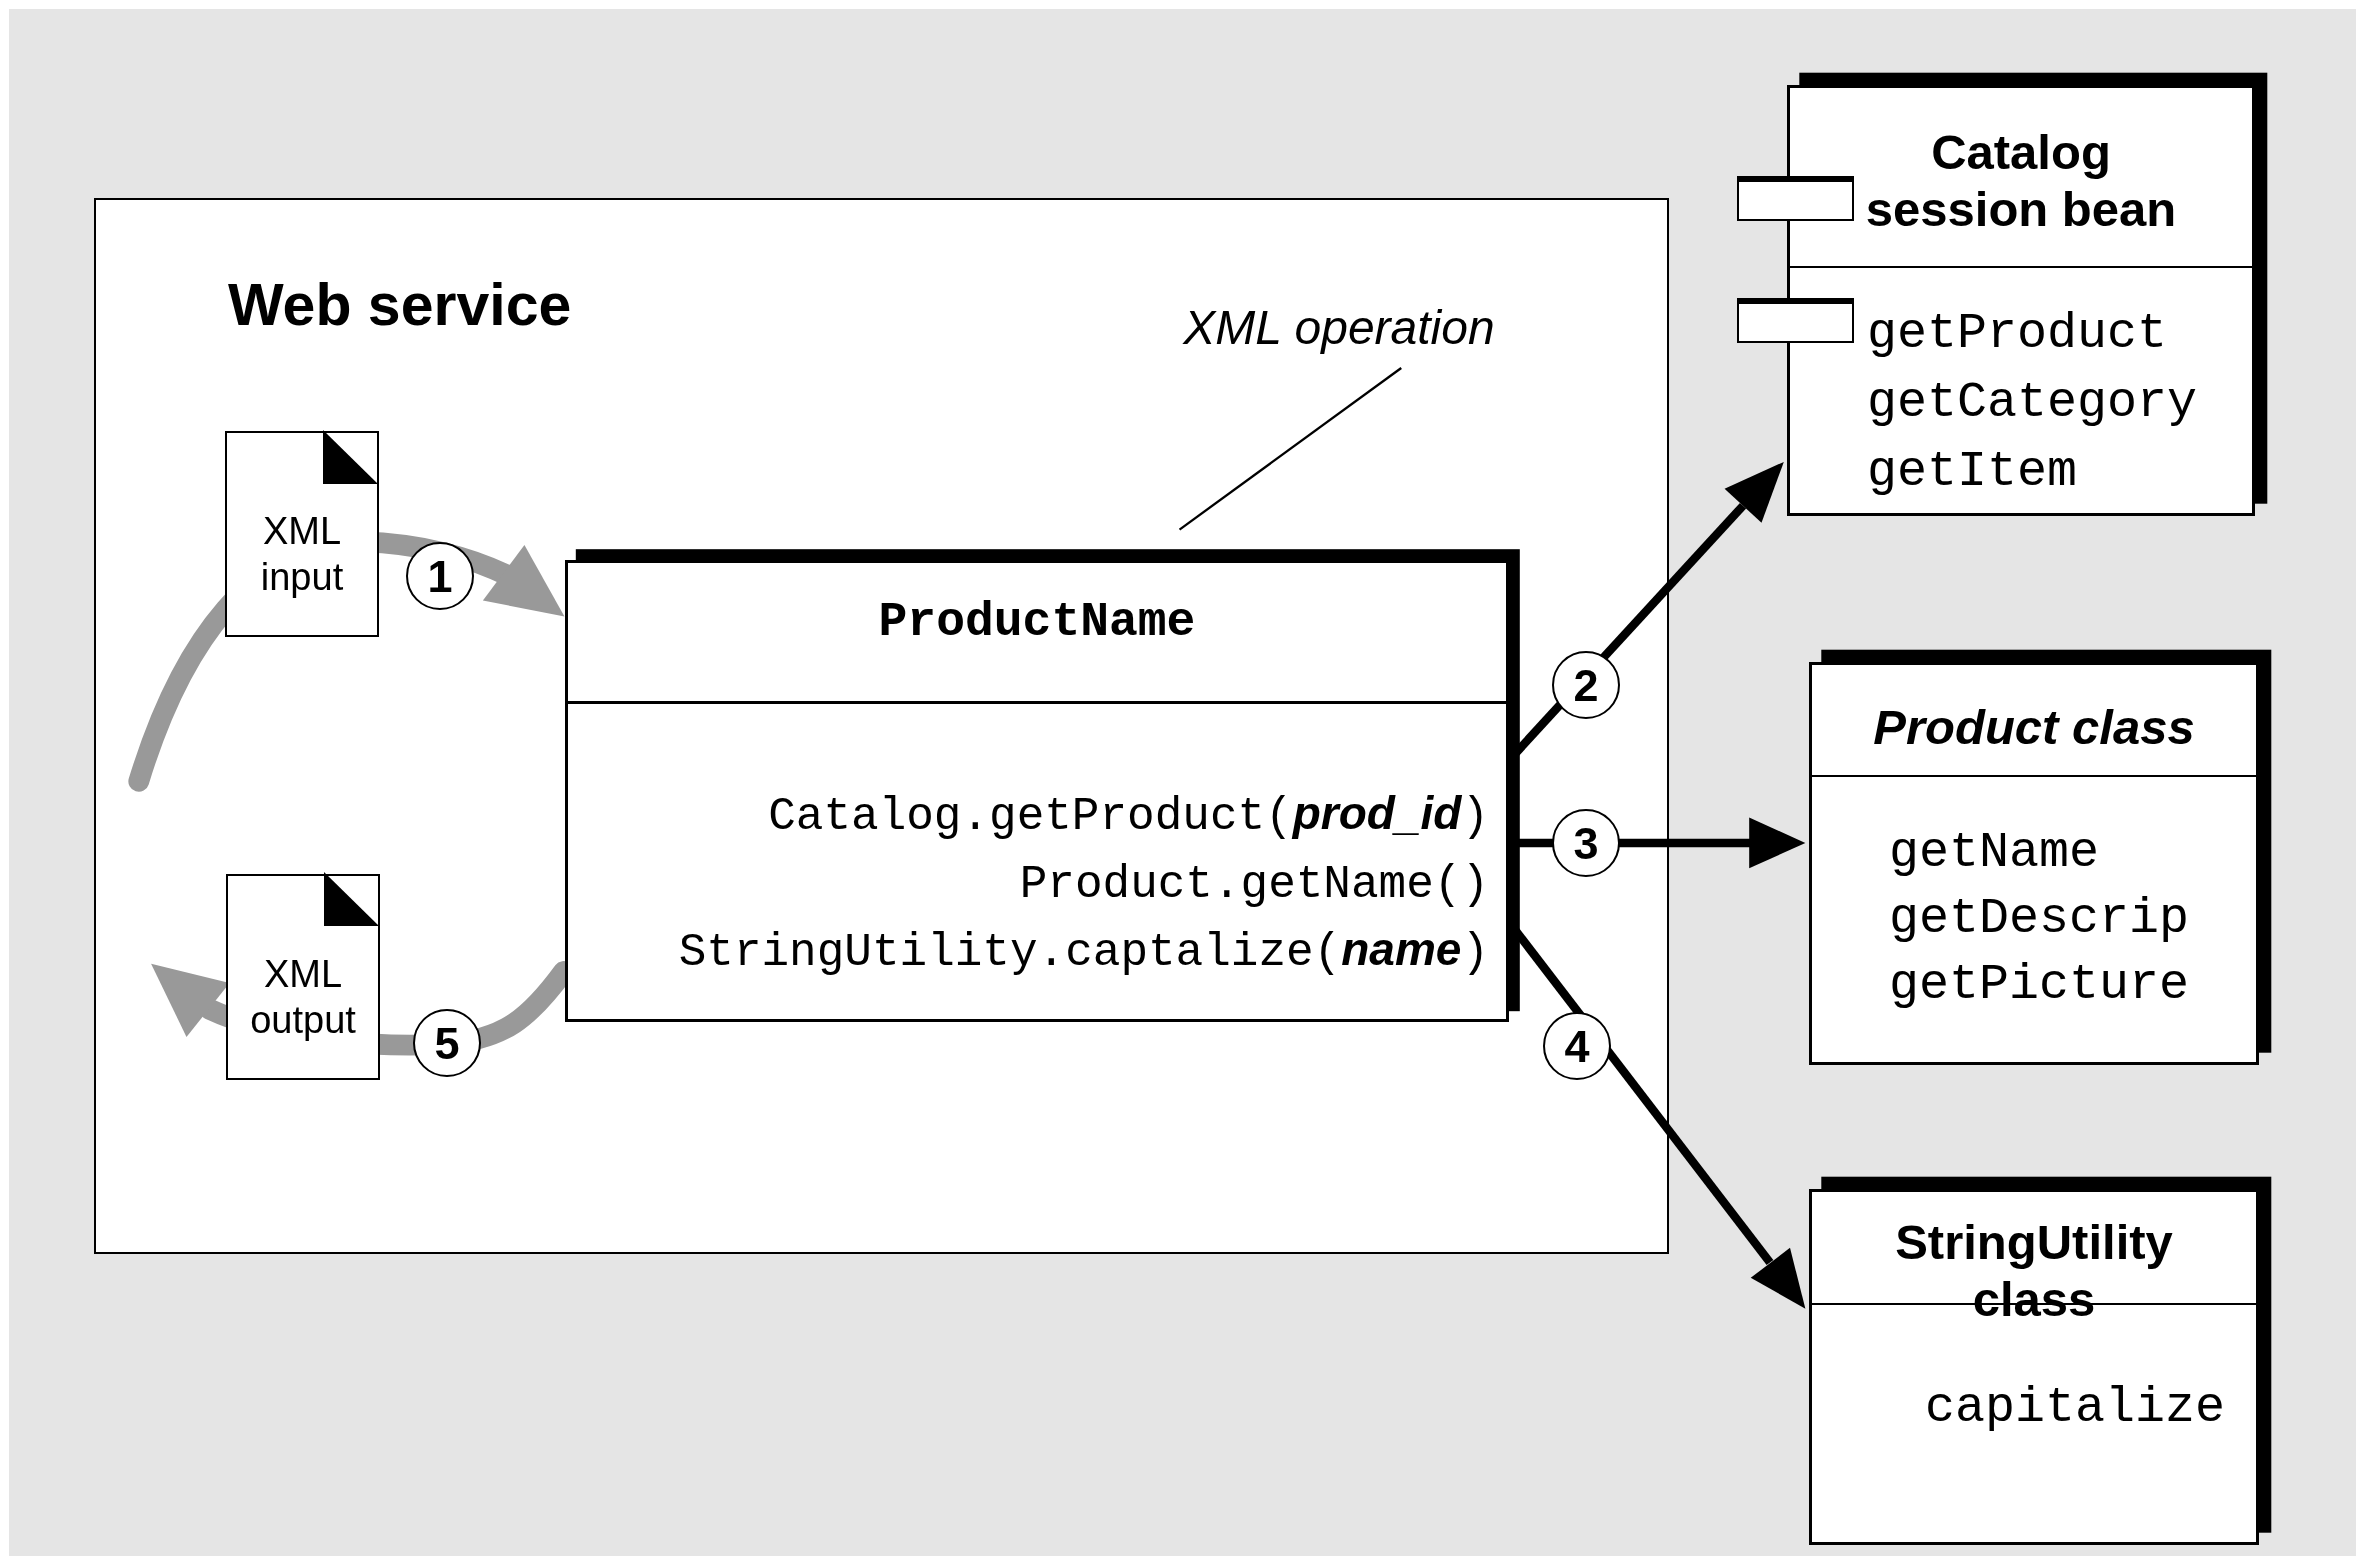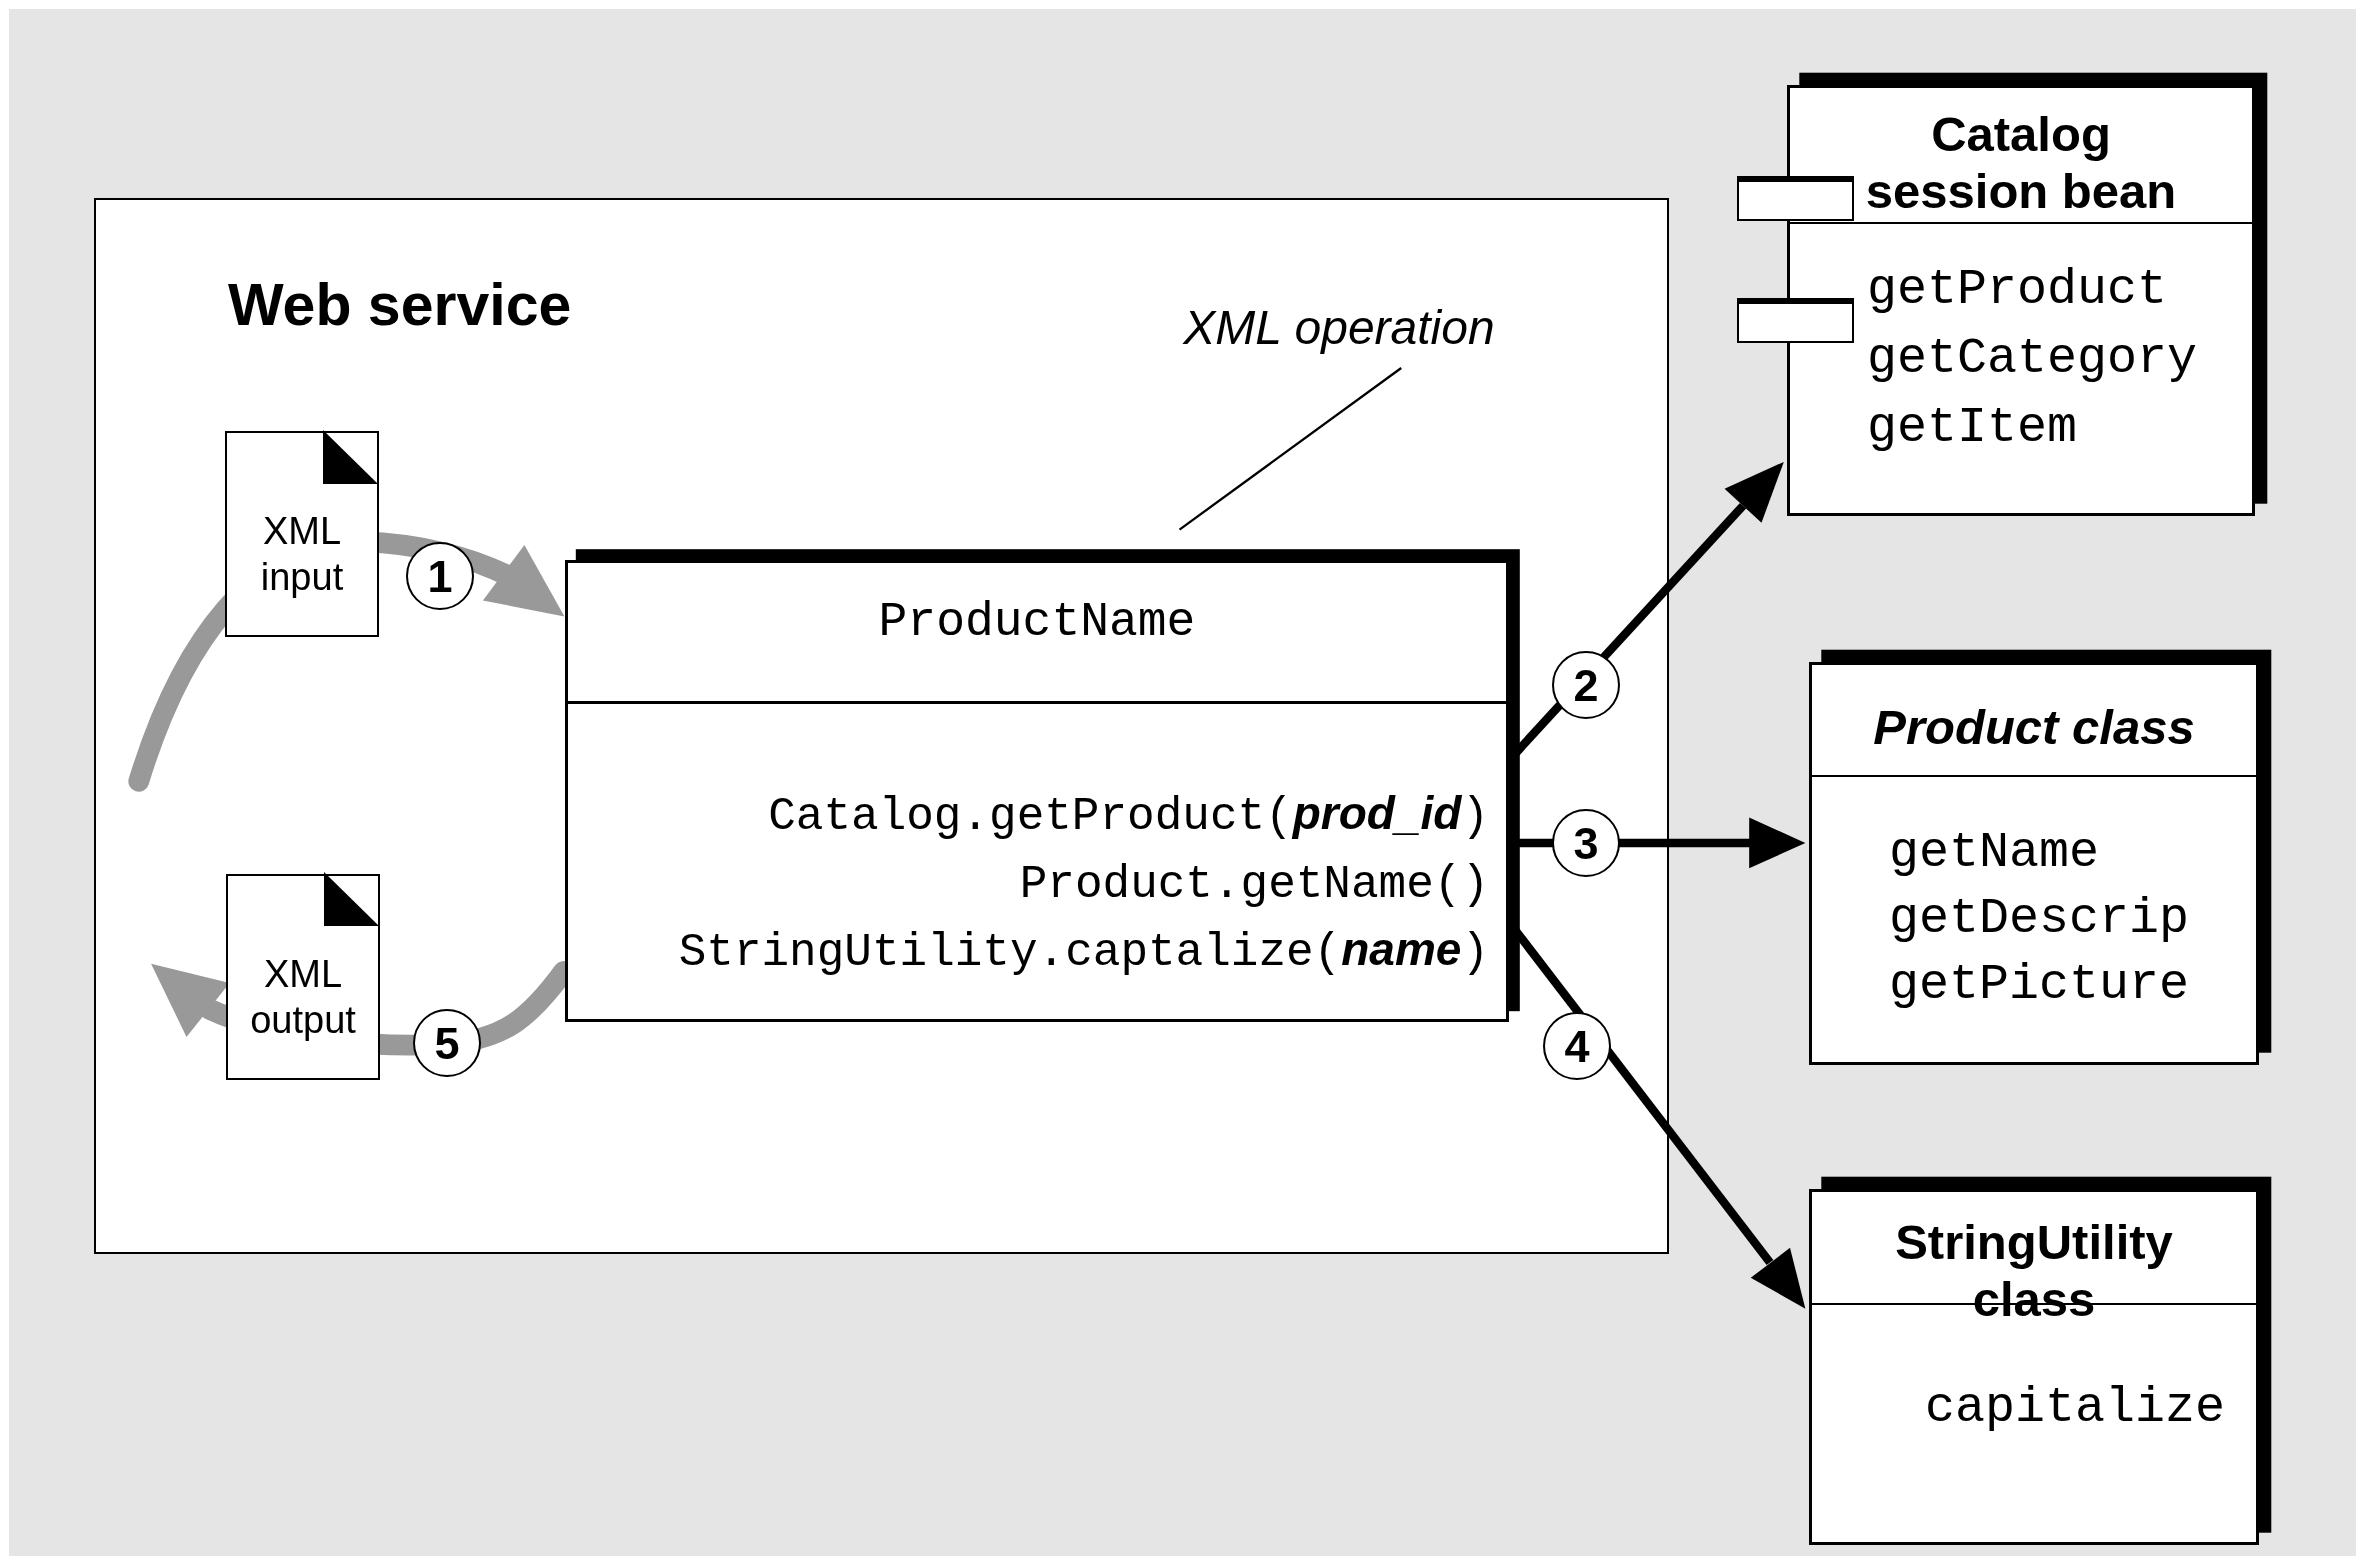--- a/index.html
+++ b/index.html
@@ -9,39 +9,39 @@
   .bg-panel{left:9.2px;top:9.2px;width:2347px;height:1547px;background:#e5e5e5;}
   .svg-layer{left:0;top:0;width:2366px;height:1565px;pointer-events:none;}
 
   .ws-box{left:94px;top:198px;width:1575px;height:1056px;background:#fff;border:2.3px solid #000;box-sizing:border-box;}
   .ws-title{left:228px;top:271px;width:570px;font-size:59px;font-weight:bold;}
   .xml-op-label{left:1139px;top:300px;width:400px;text-align:center;font-size:48px;font-style:italic;}
 
   .pn-box{left:565px;top:560px;width:944px;height:462px;background:#fff;border:3.8px solid #000;
           box-sizing:border-box;box-shadow:10.8px -10.8px 0 0 #000;}
   .pn-title{height:106px;border-bottom:3.1px solid #000;text-align:center;padding-top:32px;box-sizing:content-box;
-            font-family:"Liberation Mono","DejaVu Sans Mono",monospace;font-weight:normal;font-size:48px;}
+            font-family:"Liberation Mono","DejaVu Sans Mono",monospace;font-weight:bold;font-size:48px;}
   .pn-body{padding:77px 17px 0 0;text-align:right;
            font-family:"Liberation Mono","DejaVu Sans Mono",monospace;font-size:46px;line-height:64px;white-space:nowrap;}
   .param{font-family:"Liberation Sans",sans-serif;font-style:italic;font-weight:bold;}
 
   .doc{width:154px;height:206px;background:#fff;border:2.3px solid #000;box-sizing:border-box;text-align:center;}
   .doc-label{padding-top:75px;font-size:38px;line-height:46px;}
   .doc-input{left:225px;top:431px;}
   .doc-output{left:226px;top:874px;}
   .fold{width:55px;height:54px;background:#000;clip-path:polygon(0 0,100% 100%,0 100%);}
   .fold-input{left:323px;top:430px;}
   .fold-output{left:324px;top:872px;}
 
   .class-box{background:#fff;border:3.1px solid #000;box-sizing:border-box;box-shadow:12.3px -12.3px 0 0 #000;}
   .class-title{font-weight:bold;font-size:49px;line-height:57px;text-align:center;border-bottom:2.3px solid #000;box-sizing:border-box;}
   .class-body{font-family:Liberation Mono, monospace;font-size:50px;line-height:69px;
               padding-left:77px;white-space:nowrap;}
   .catalog-box{left:1787px;top:85px;width:468px;height:431px;}
-  .catalog-title{height:136px;padding-top:18px;}
+  .catalog-title{height:180px;padding-top:36px;}
   .catalog-body{padding-top:31px;}
   .product-box{left:1809px;top:662px;width:450px;height:403px;}
   .product-title{height:112px;padding-top:34px;font-style:italic;}
   .product-body{padding-top:43px;line-height:66px;}
   .su-box{left:1809px;top:1189px;width:450px;height:356px;}
   .su-title{height:113px;padding-top:21.6px;text-align:center;}
   .su-body{padding-top:68px;margin-left:36px;}
 
   .tab{left:1737px;width:117px;height:45px;background:#fff;border:2.3px solid #000;border-top:6.2px solid #000;box-sizing:border-box;}
   .tab-1{top:176px;}

